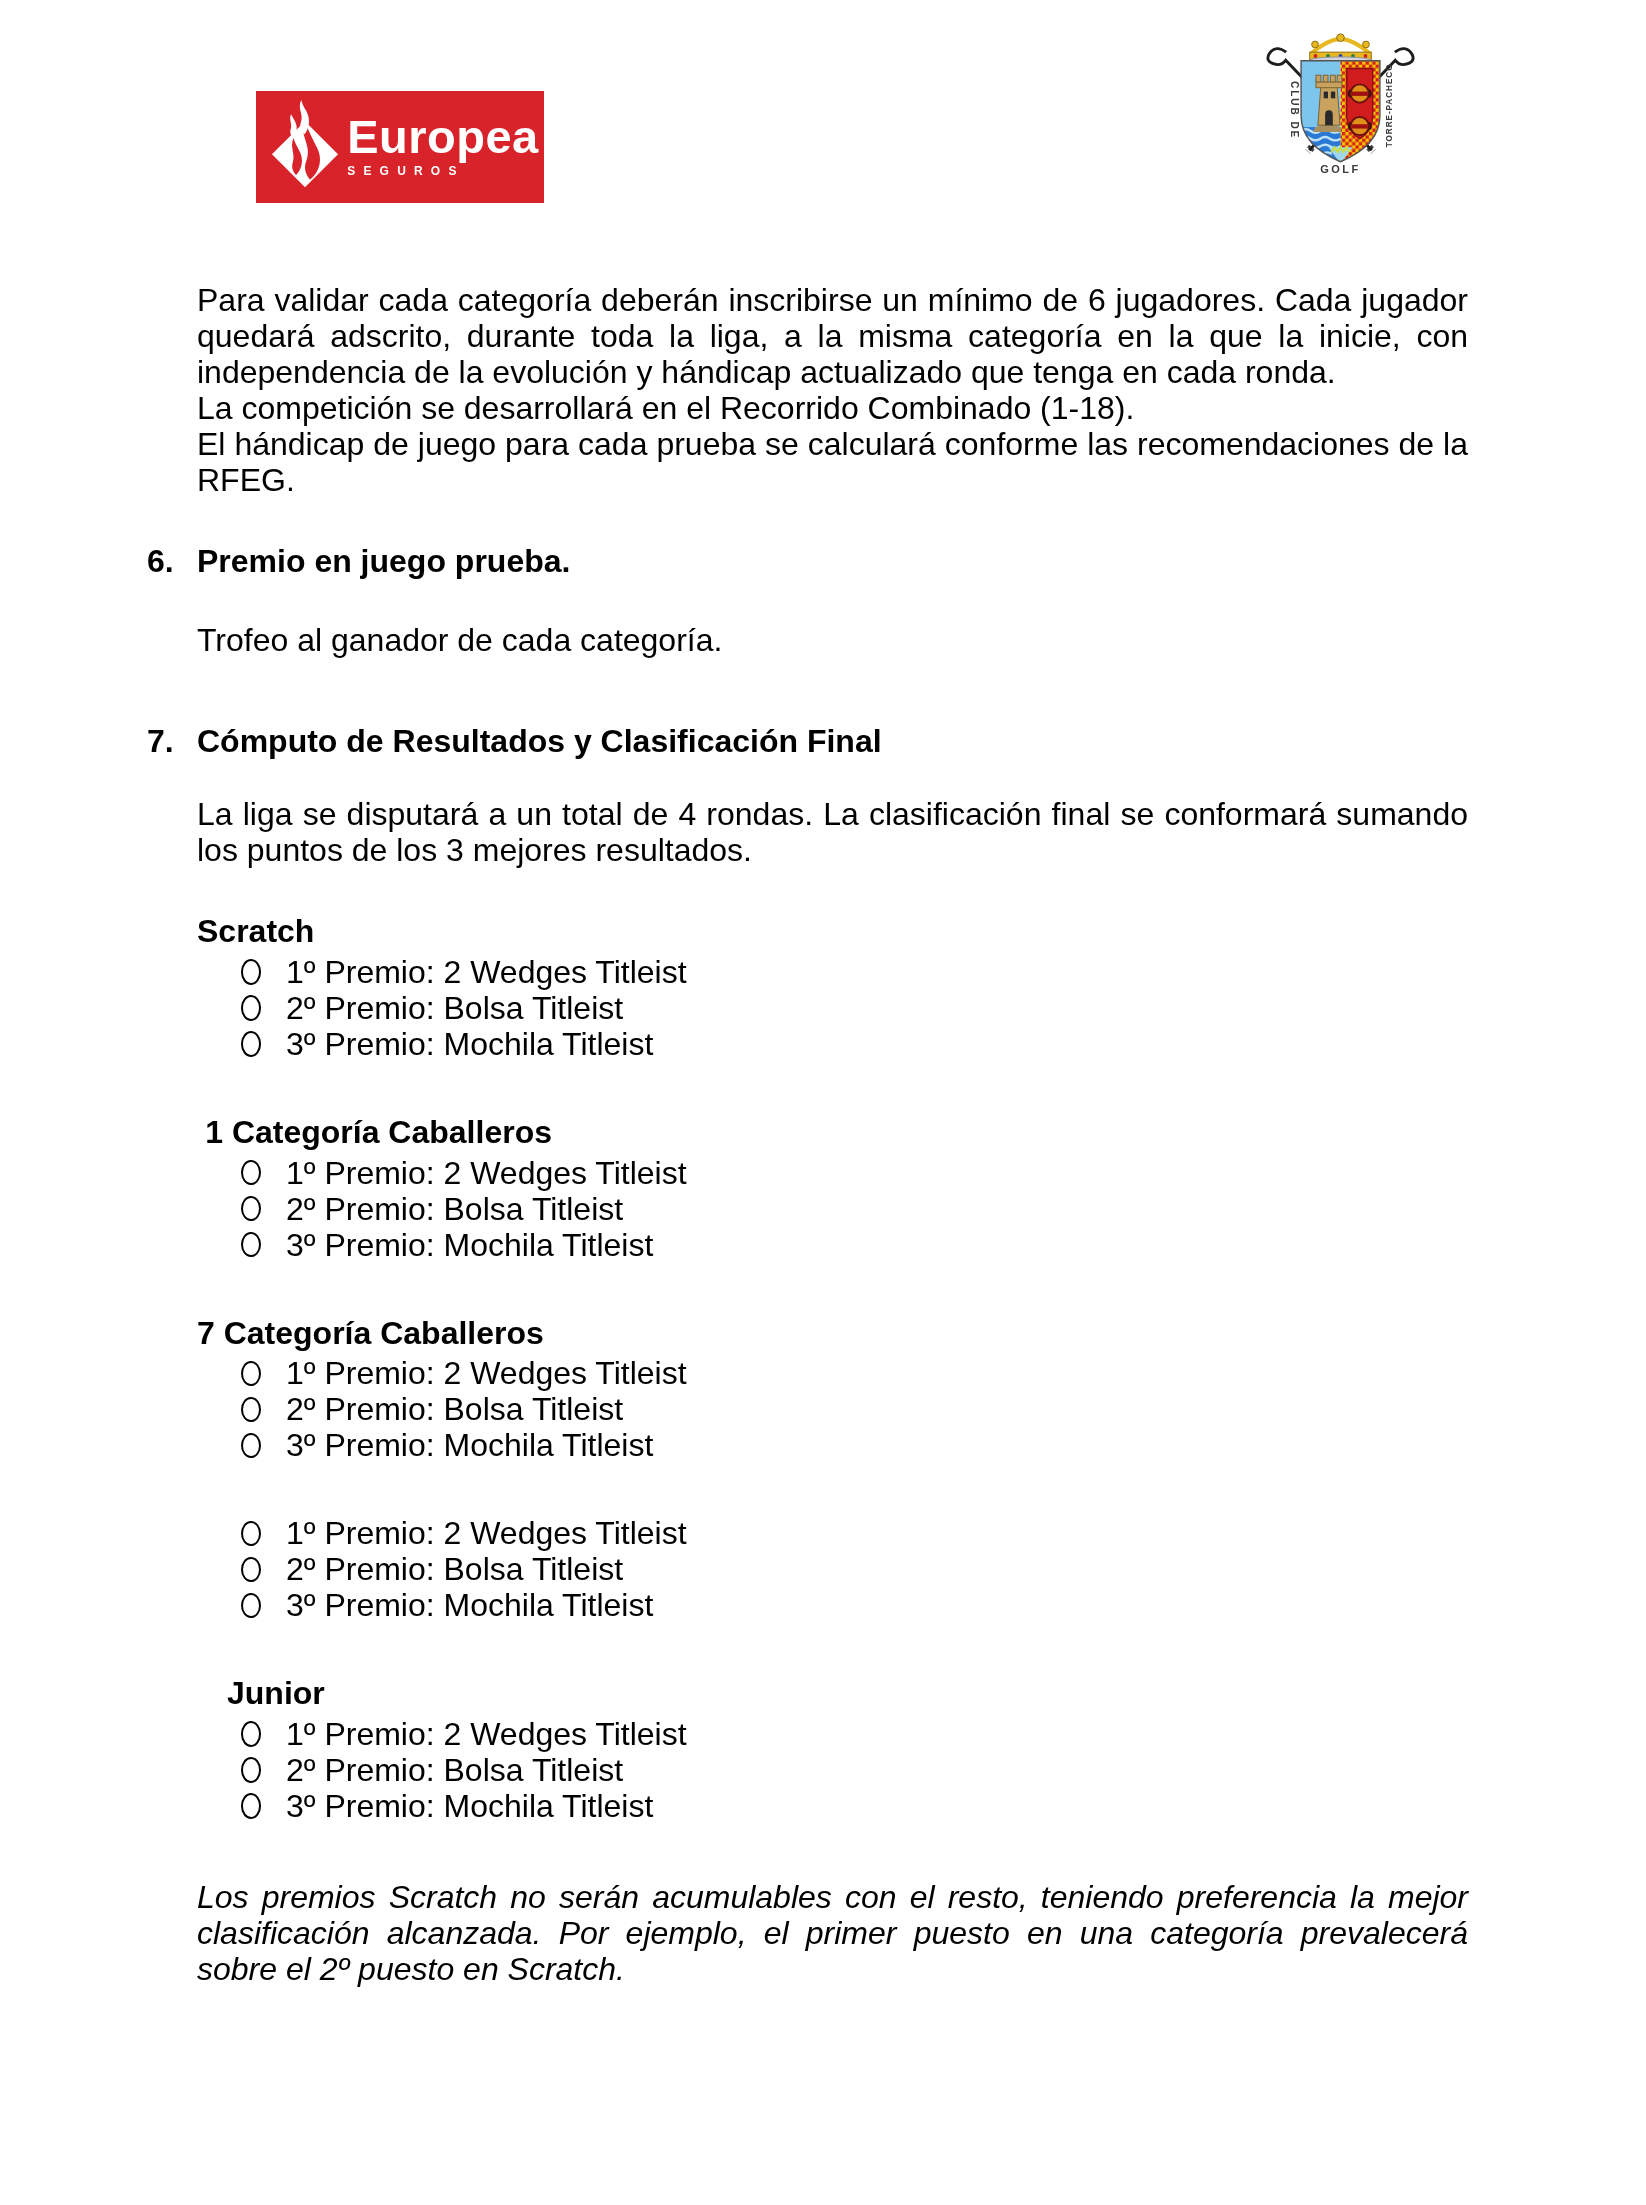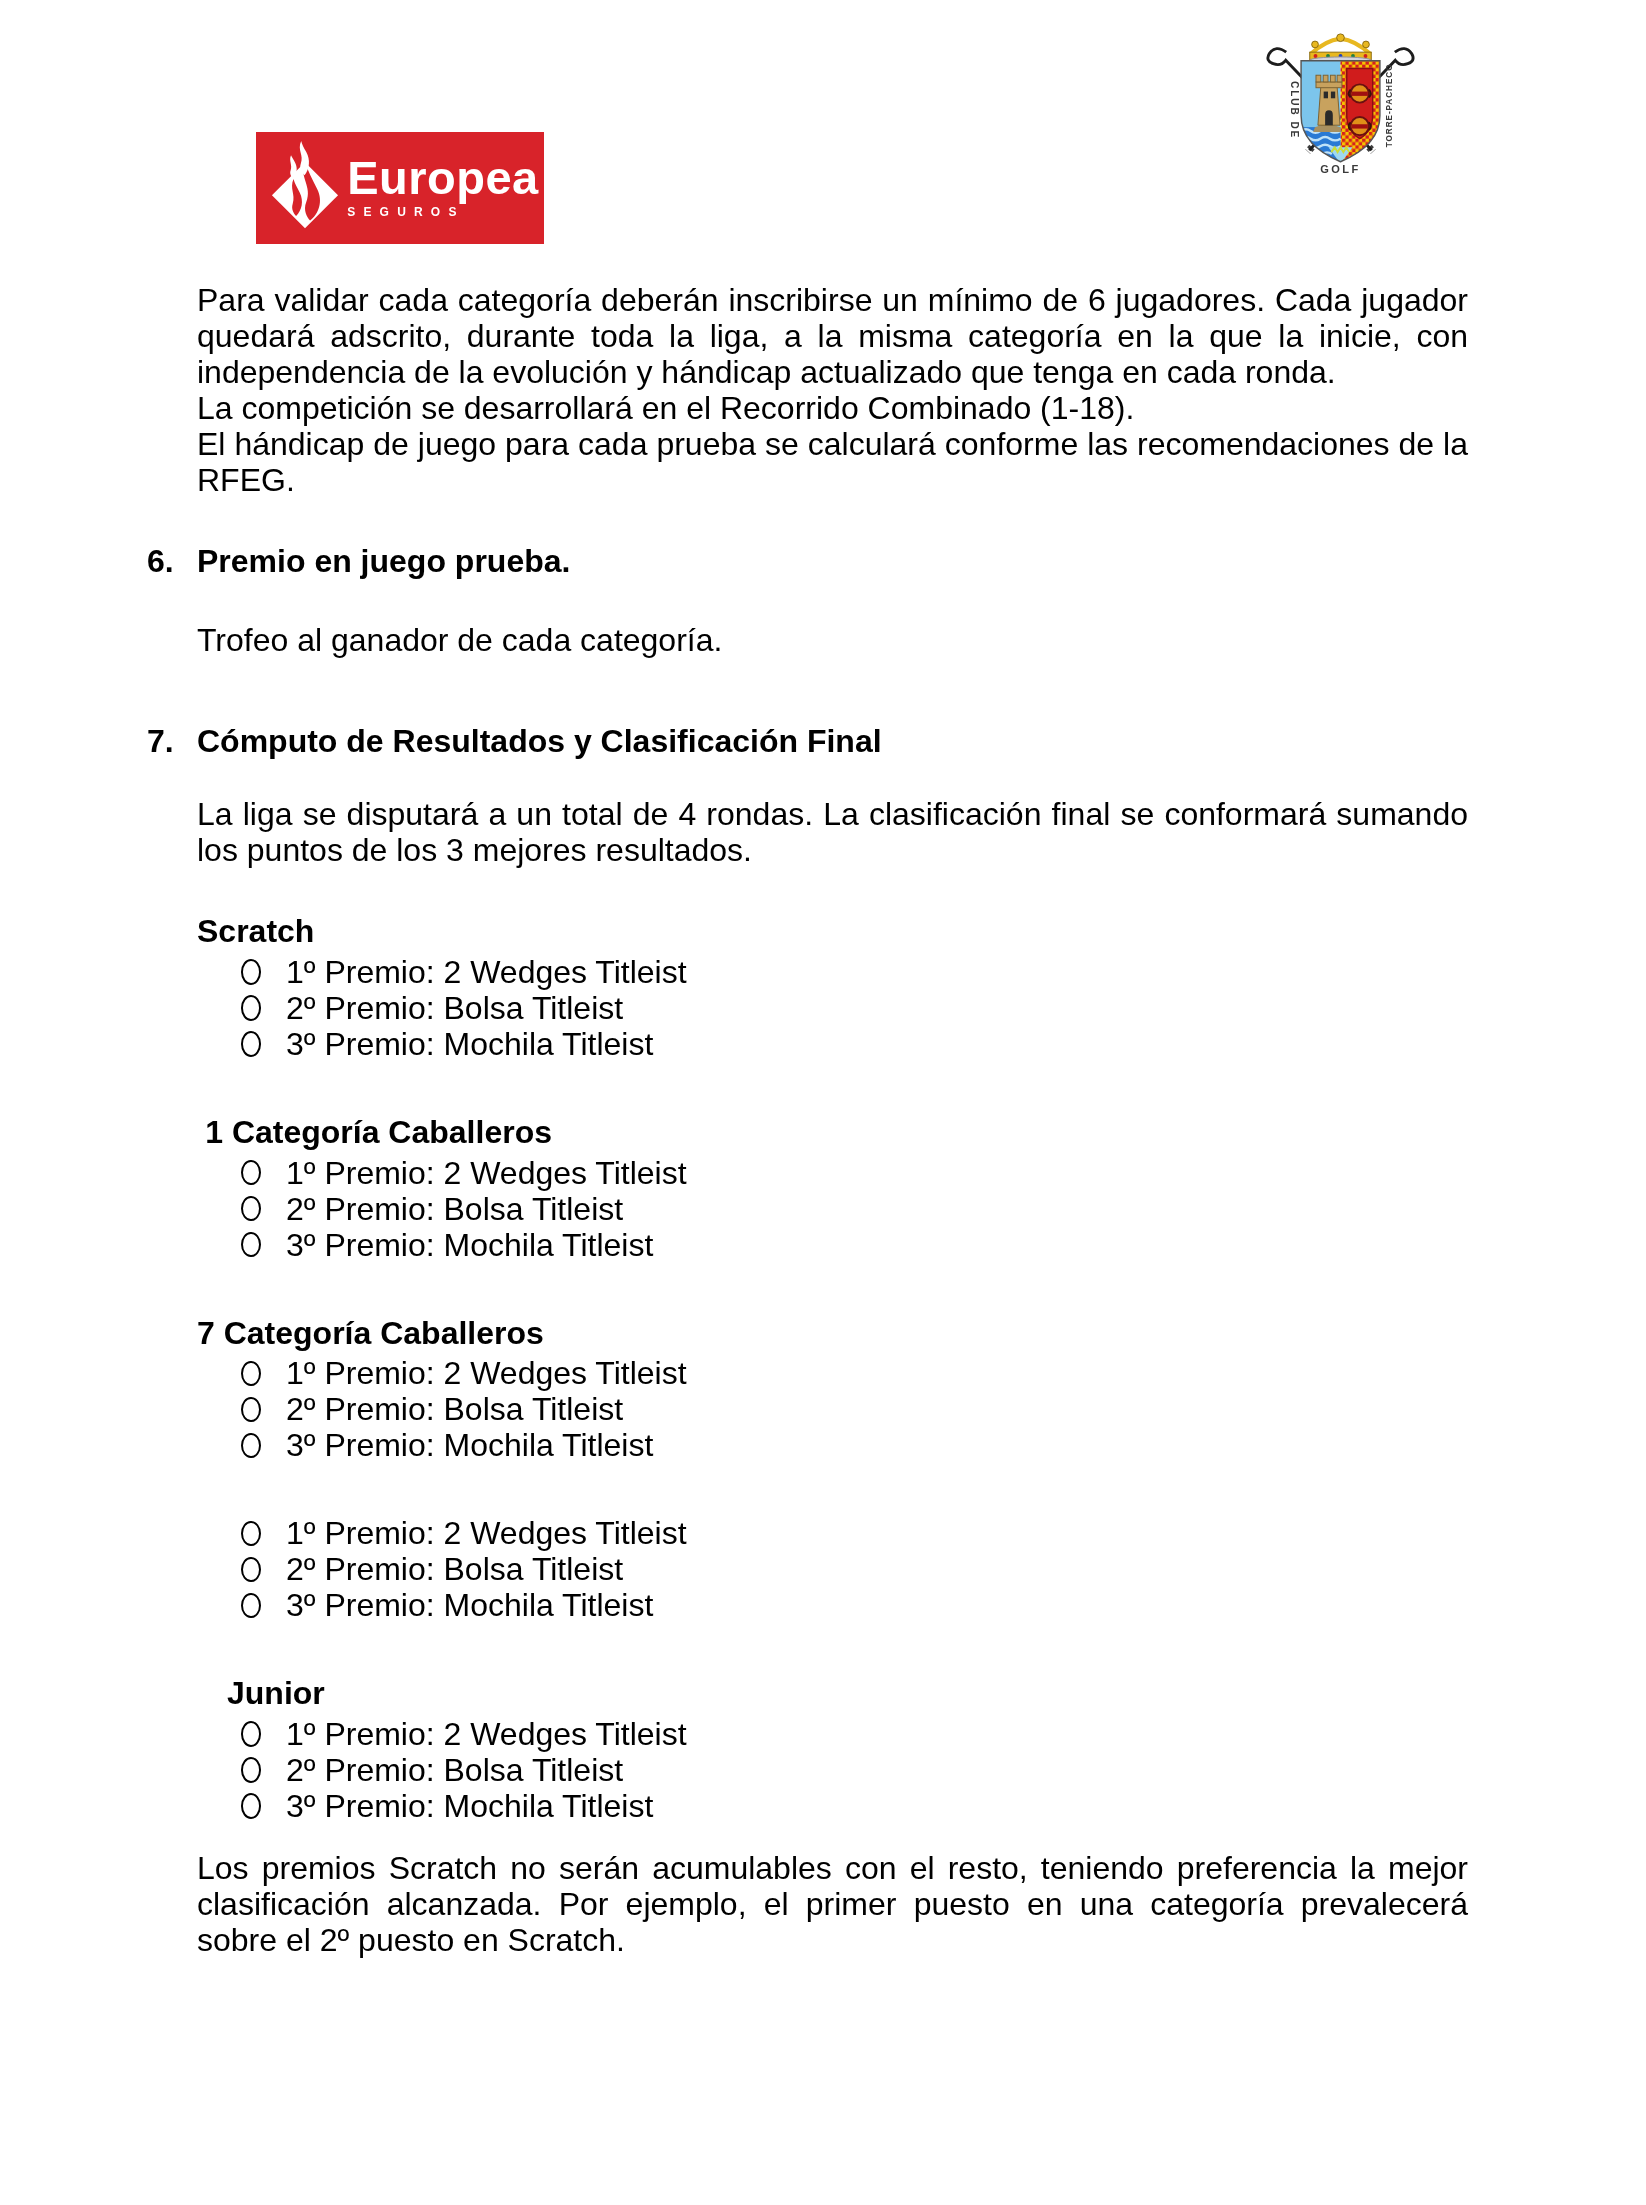--- a/index.html
+++ b/index.html
@@ -8,21 +8,21 @@
     width:1646px;height:2205px;
     background:#ffffff;
     font-family:"Liberation Sans","DejaVu Sans",sans-serif;
     font-size:32px;line-height:36px;color:#000;
     overflow:hidden;
   }
 
   
   .europea-logo{
     position:absolute;left:256px;top:91px;width:288px;height:112px;
-    background:#d8232a;display:flex;align-items:center;margin-top:41px;
+    background:#d8232a;display:flex;align-items:center;
   }
   .europea-icon{margin-left:12.5px;flex:0 0 auto;}
   .europea-textcol{margin-left:6.7px;color:#fff;}
   .europea-name{font-size:47px;line-height:47px;font-weight:bold;letter-spacing:0.5px;}
   .europea-tagline{font-size:12px;line-height:19px;letter-spacing:8.2px;margin-top:2.9px;font-weight:bold;}
 
   .crest{position:absolute;left:1261px;top:31px;width:159px;height:149px;}
 
   
   .doc{
@@ -44,21 +44,21 @@
   .cat-indent-sm .cat-name{padding-left:8.2px;}
   .cat-indent-md .cat-name{padding-left:30px;}
 
   ul.prizes{list-style:none;margin:4.8px 0 0 0;padding:0;}
   ul.prizes li{display:flex;align-items:flex-start;}
   .bullet{
     flex:0 0 auto;width:16px;height:21.6px;
     border:2.4px solid #000;border-radius:50%;
     margin:5.3px 25px 0 44px;
   }
-  .closing{margin-top:26px;text-align:justify;}
+  .closing{margin-top:55px;text-align:justify;font-style:italic;}
 </style>
 </head>
 <body>
 
 <div class="page">
 
   <div class="europea-logo">
     <span class="europea-icon">
       <svg width="72" height="94" viewBox="0 0 170 220">
         <path d="M85,56 L163,134 L85,212 L7,134 Z" fill="#ffffff"></path>

